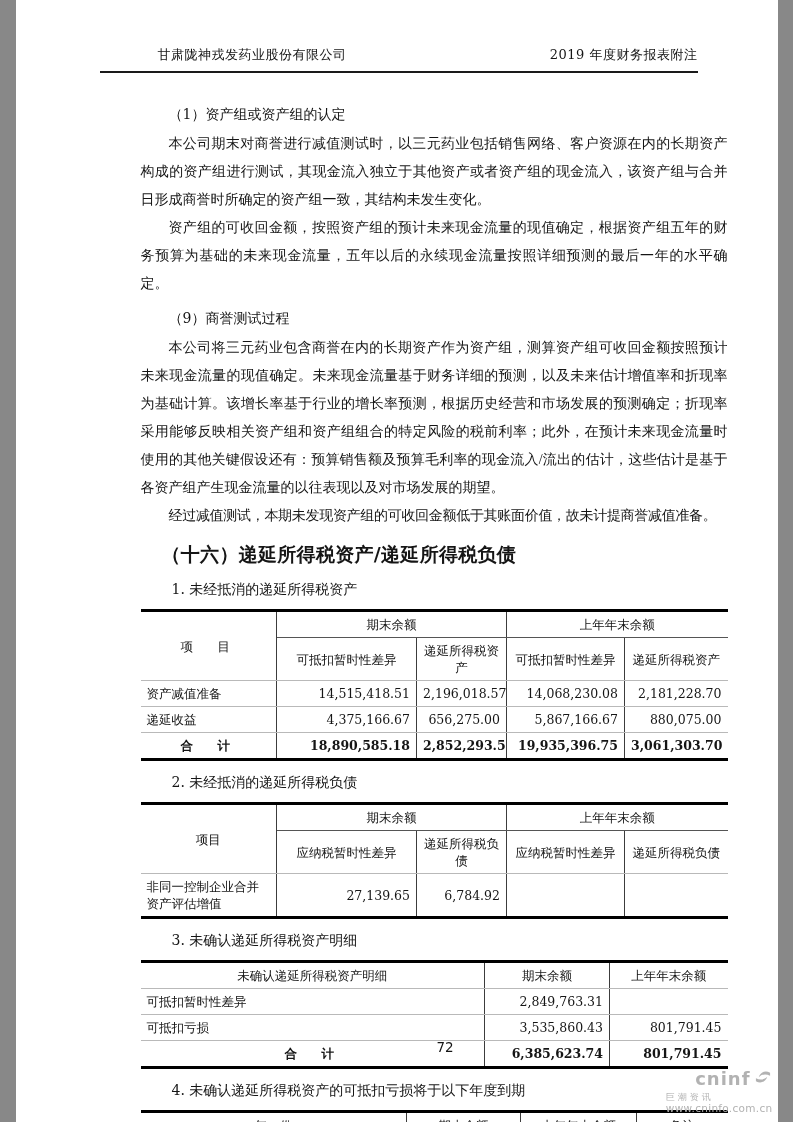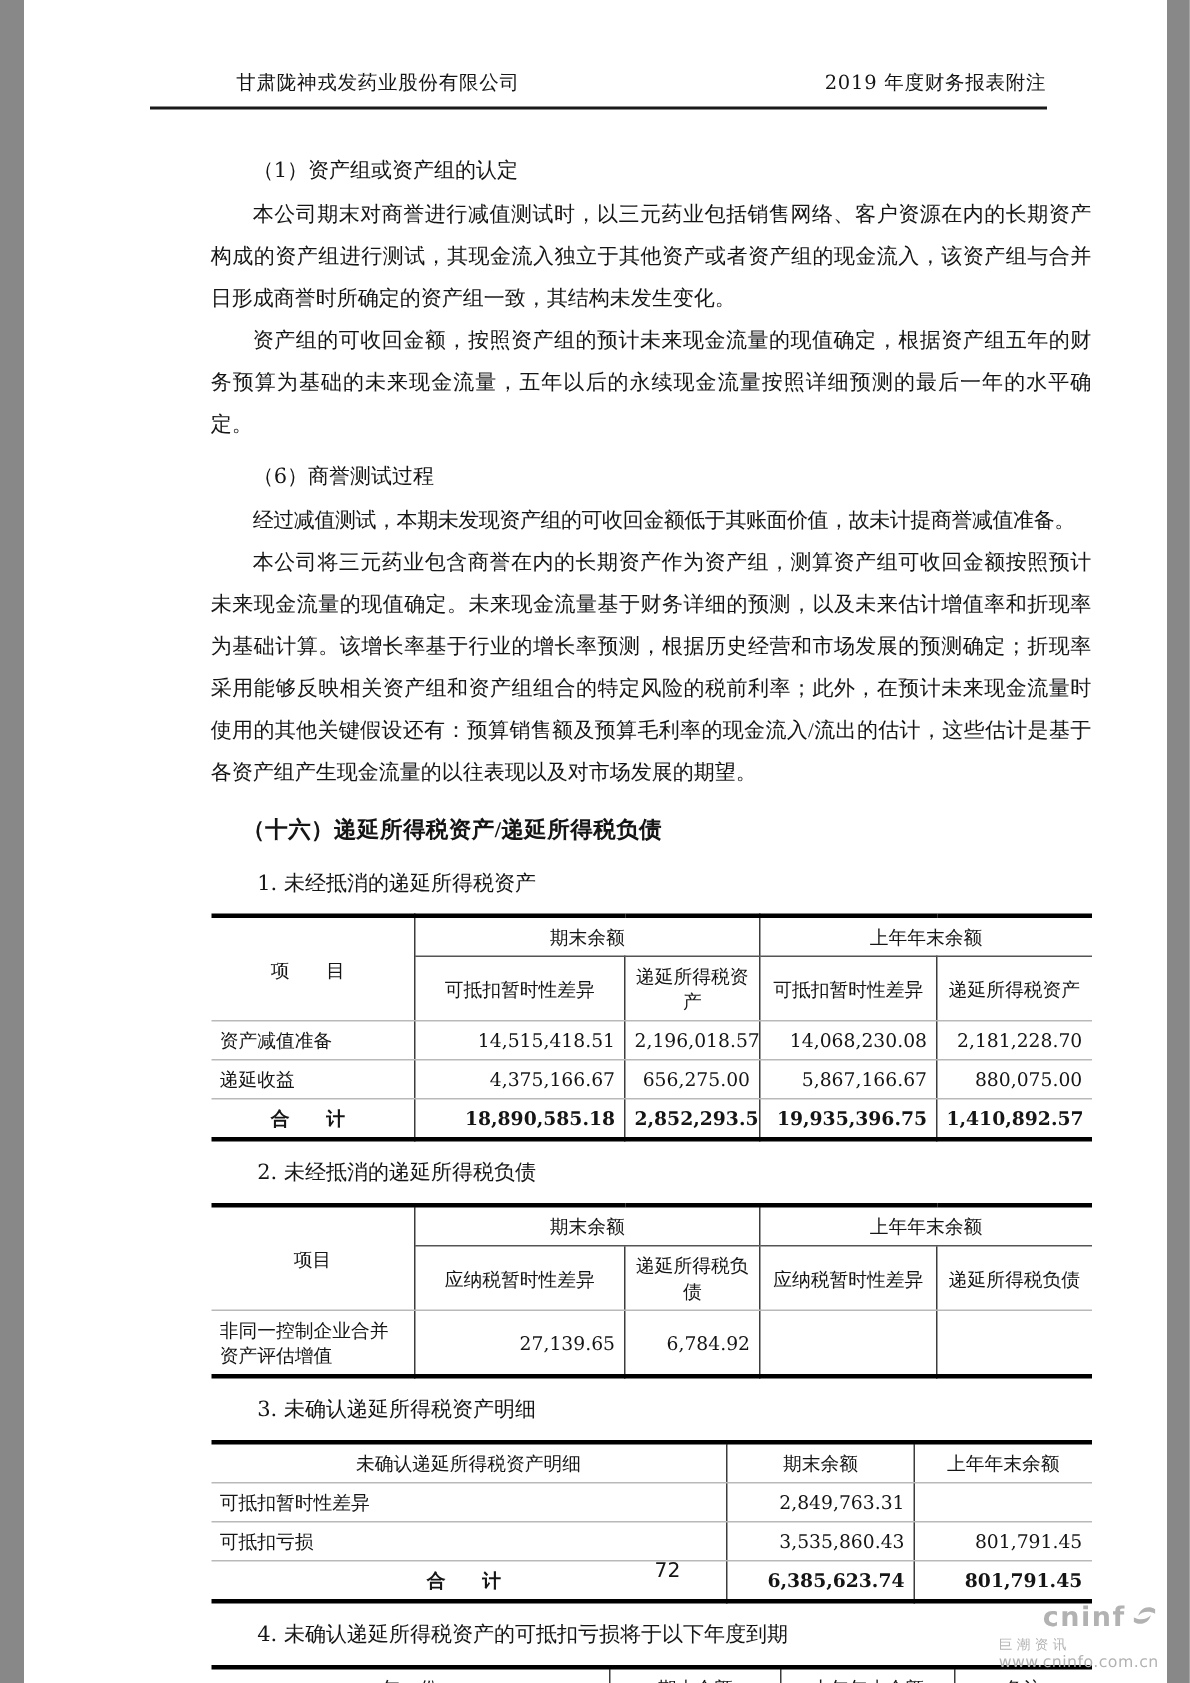--- a/index.html
+++ b/index.html
@@ -24,22 +24,22 @@
   .hdr .doc-title{letter-spacing:.5px;}
   
   .content{
     position:absolute;top:94px;left:125px;width:587px;
     font-size:14px;line-height:28px;
   }
   .para{margin:0;text-indent:2em;text-align:justify;font-family:Liberation Serif, serif;}
   .para.nowrap{white-space:nowrap;letter-spacing:-.3px;}
   .sub-head{margin:6px 0 2px;text-indent:2em;}
   .section-title{
-    font-weight:bold;font-size:15px;
-    margin:10px 0 6px;padding-left:21px;letter-spacing:.3px;font-family:Liberation Serif, serif;
+    font-weight:bold;font-size:19px;
+    margin:10px 0 6px;padding-left:21px;letter-spacing:.3px;
   }
   .item-line{margin:7px 0 6px;padding-left:31px;}
   
   table.fin{
     border-collapse:collapse;table-layout:fixed;width:587px;
     font-size:12.5px;line-height:17px;
     border-top:3px solid #000;border-bottom:3px solid #000;
     border-left:hidden;border-right:hidden;
     margin:2px 0 4px;
   }
@@ -83,23 +83,23 @@
   <div class="hdr">
     <span class="company">甘肃陇神戎发药业股份有限公司</span>
     <span class="doc-title">2019 年度财务报表附注</span>
   </div>
 
   <div class="content">
 
     <p class="sub-head">（1）资产组或资产组的认定</p>
     <p class="para">本公司期末对商誉进行减值测试时，以三元药业包括销售网络、客户资源在内的长期资产构成的资产组进行测试，其现金流入独立于其他资产或者资产组的现金流入，该资产组与合并日形成商誉时所确定的资产组一致，其结构未发生变化。</p>
     <p class="para">资产组的可收回金额，按照资产组的预计未来现金流量的现值确定，根据资产组五年的财务预算为基础的未来现金流量，五年以后的永续现金流量按照详细预测的最后一年的水平确定。</p>
-    <p class="sub-head">（6）商誉测试过程</p>
+    <p class="sub-head">（9）商誉测试过程</p>
+    <p class="para">本公司将三元药业包含商誉在内的长期资产作为资产组，测算资产组可收回金额按照预计未来现金流量的现值确定。未来现金流量基于财务详细的预测，以及未来估计增值率和折现率为基础计算。该增长率基于行业的增长率预测，根据历史经营和市场发展的预测确定；折现率采用能够反映相关资产组和资产组组合的特定风险的税前利率；此外，在预计未来现金流量时使用的其他关键假设还有：预算销售额及预算毛利率的现金流入/流出的估计，这些估计是基于各资产组产生现金流量的以往表现以及对市场发展的期望。</p>
     <p class="para nowrap">经过减值测试，本期未发现资产组的可收回金额低于其账面价值，故未计提商誉减值准备。</p>
-    <p class="para">本公司将三元药业包含商誉在内的长期资产作为资产组，测算资产组可收回金额按照预计未来现金流量的现值确定。未来现金流量基于财务详细的预测，以及未来估计增值率和折现率为基础计算。该增长率基于行业的增长率预测，根据历史经营和市场发展的预测确定；折现率采用能够反映相关资产组和资产组组合的特定风险的税前利率；此外，在预计未来现金流量时使用的其他关键假设还有：预算销售额及预算毛利率的现金流入/流出的估计，这些估计是基于各资产组产生现金流量的以往表现以及对市场发展的期望。</p>
 
     <div class="section-title">（十六）递延所得税资产/递延所得税负债</div>
 
     <div class="item-line">1. 未经抵消的递延所得税资产</div>
 
     <table class="fin">
       <colgroup>
           <col style="width:136px">
           <col style="width:140px">
           <col style="width:90px">
@@ -130,21 +130,21 @@
         <td class="num">4,375,166.67</td>
         <td class="num">656,275.00</td>
         <td class="num">5,867,166.67</td>
         <td class="num">880,075.00</td>
       </tr>
       <tr class="total">
         <td class="ctr">合　计</td>
         <td class="num">18,890,585.18</td>
         <td class="num">2,852,293.57</td>
         <td class="num">19,935,396.75</td>
-        <td class="num">1,410,892.57</td>
+        <td class="num">3,061,303.70</td>
       </tr>
     </tbody>
       </table>
 
     <div class="item-line">2.  未经抵消的递延所得税负债</div>
 
     <table class="fin">
       <colgroup>
           <col style="width:136px">
           <col style="width:140px">

